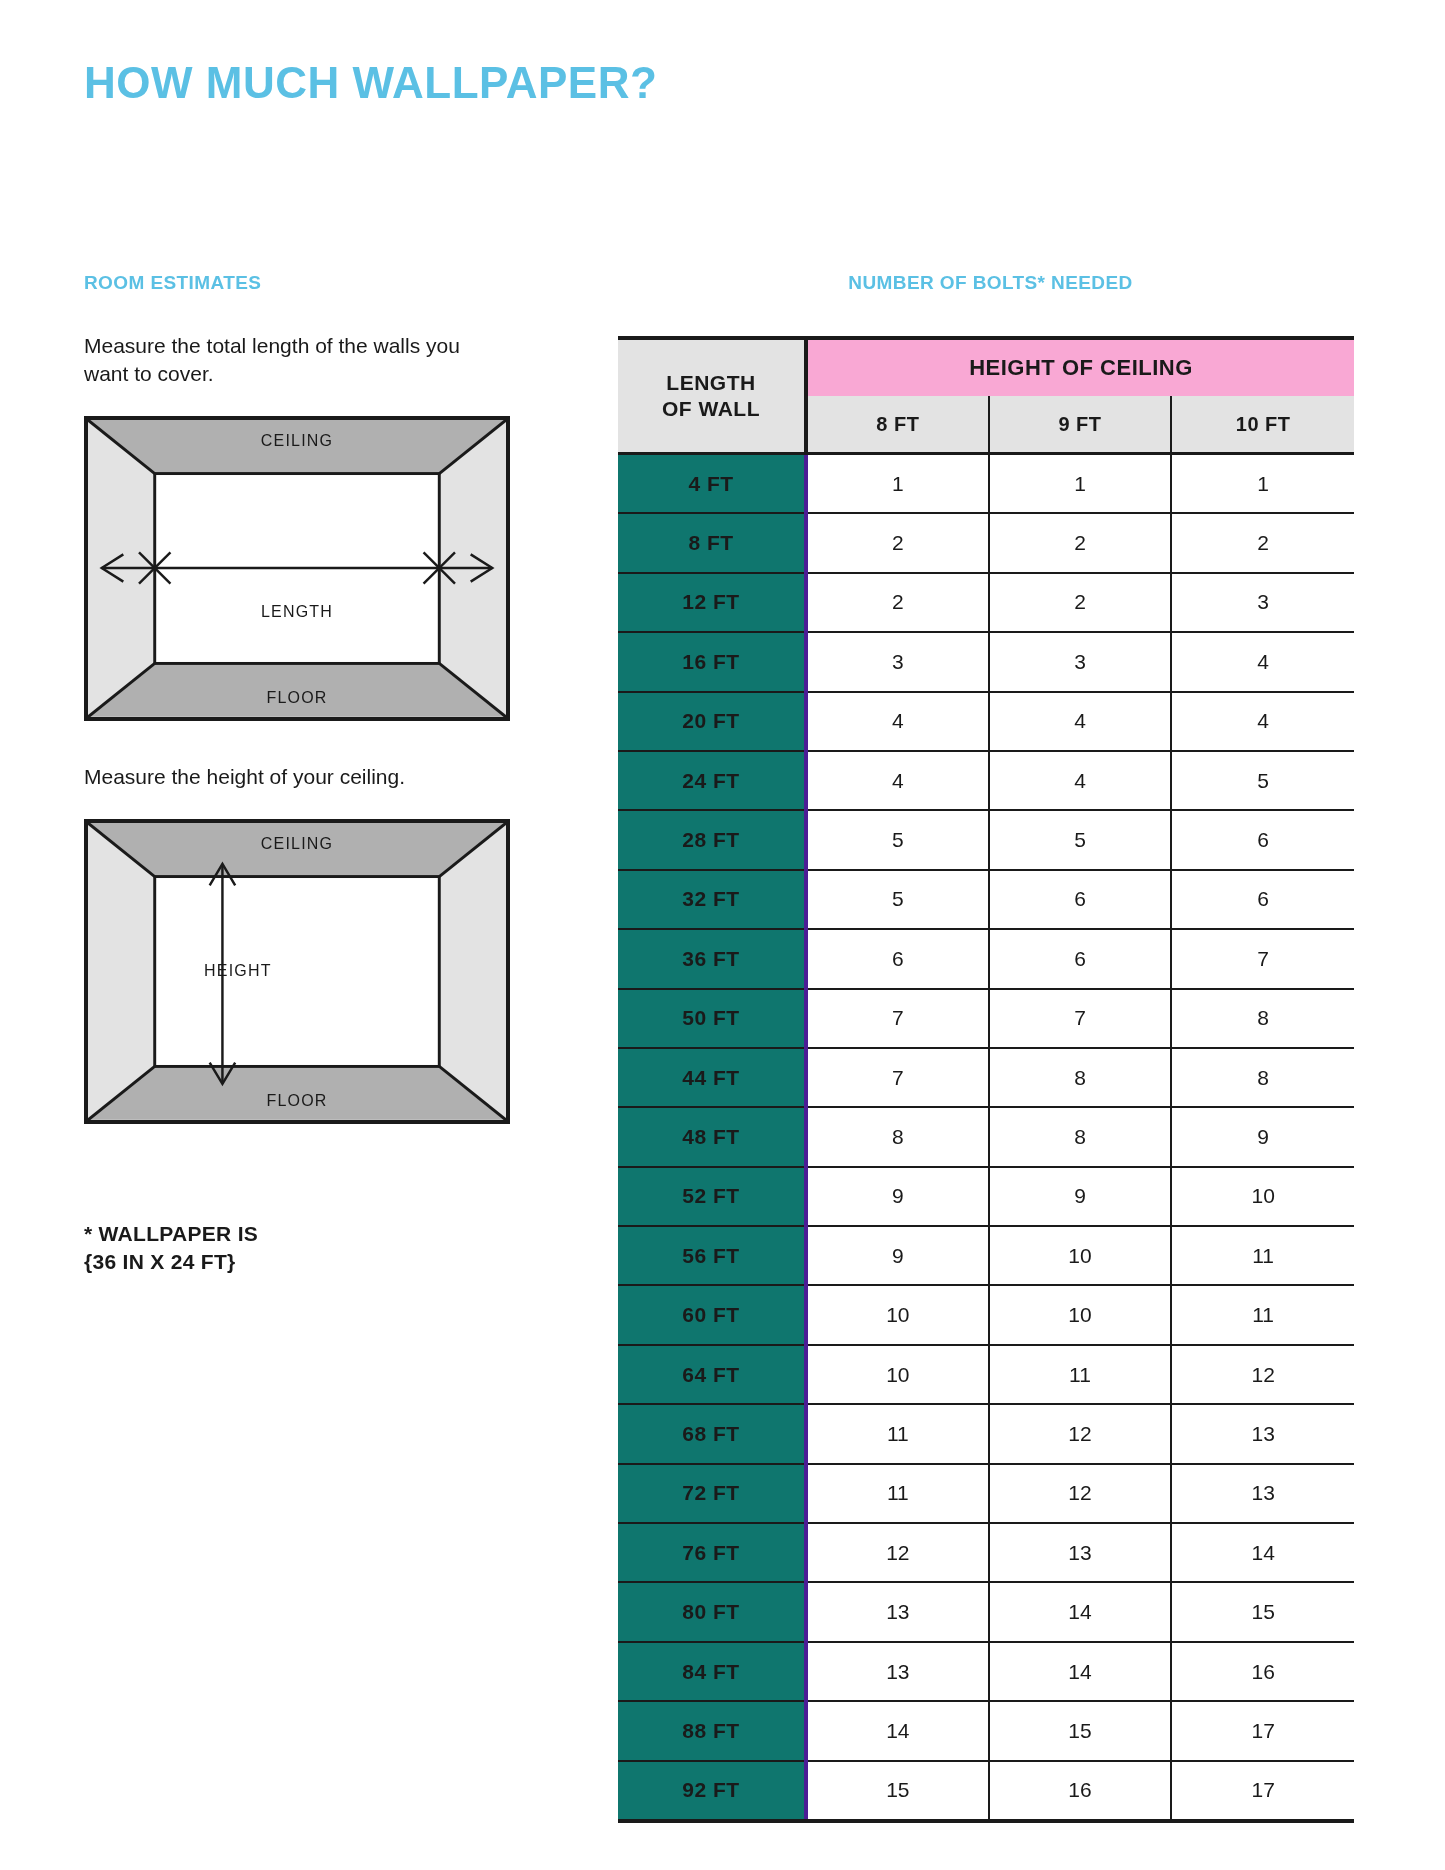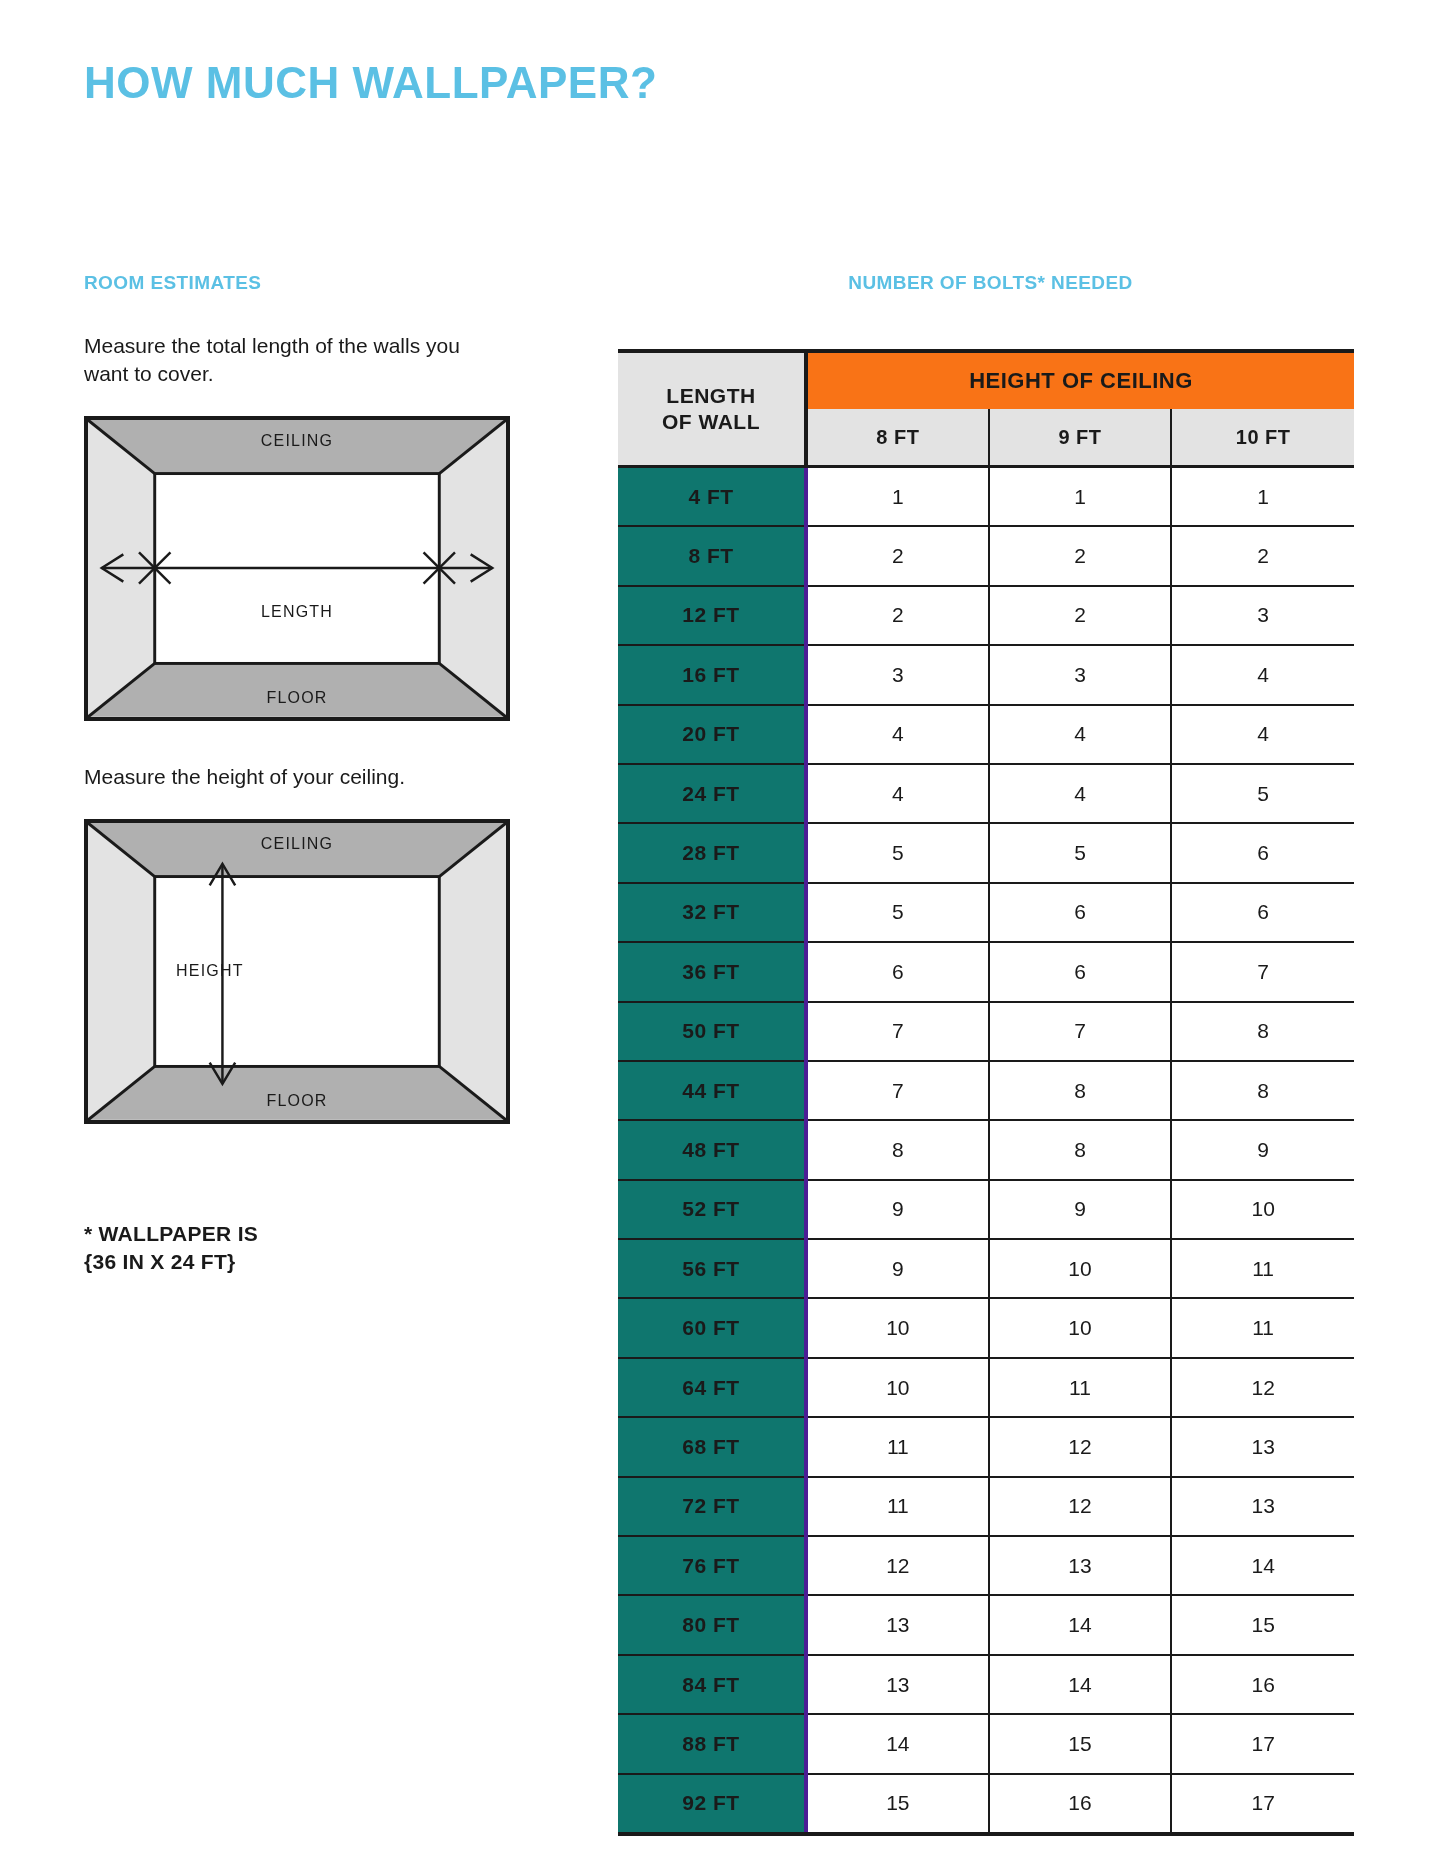--- a/index.html
+++ b/index.html
@@ -136,21 +136,21 @@
     left: 618px;
     top: 272px;
     width: 745px;
   }
   .table-head-label {
     font-size: 19px;
     font-weight: bold;
     color: #5bc0e4;
     letter-spacing: 0.4px;
     text-align: center;
-    margin-bottom: 55px;
+    margin-bottom: 42px;
   }
   table.bolts {
     border-collapse: collapse;
     width: 736px;
     table-layout: fixed;
   }
   table.bolts th, table.bolts td {
     padding: 0;
     margin: 0;
   }
@@ -162,21 +162,21 @@
     text-align: center;
     letter-spacing: 0.5px;
     line-height: 1.25;
     border-right: 4px solid #1a1a1a;
     border-top: 4px solid #1a1a1a;
     border-bottom: 3px solid #1a1a1a;
     height: 112px;
     vertical-align: middle;
   }
   .hdr-ceiling {
-    background: #f97316;
+    background: #f9a8d4;
     font-size: 22px;
     font-weight: bold;
     text-align: center;
     letter-spacing: 0.5px;
     height: 56px;
     border-top: 4px solid #1a1a1a;
     vertical-align: middle;
   }
   .hdr-sub {
     background: #e3e3e3;
@@ -267,21 +267,21 @@
         <line x1="0" y1="305" x2="68" y2="250" stroke="#1a1a1a" stroke-width="3"></line>
         <line x1="426" y1="305" x2="358" y2="250" stroke="#1a1a1a" stroke-width="3"></line>
         <rect x="68" y="55" width="290" height="195" fill="none" stroke="#1a1a1a" stroke-width="3"></rect>
 
         <line x1="137" y1="42" x2="137" y2="268" stroke="#1a1a1a" stroke-width="2.5"></line>
         <polyline points="124,64 137,42 150,64" fill="none" stroke="#1a1a1a" stroke-width="2.5"></polyline>
         <polyline points="124,246 137,268 150,246" fill="none" stroke="#1a1a1a" stroke-width="2.5"></polyline>
       </svg>
       <div class="lbl ceiling">CEILING</div>
       <div class="lbl floor">FLOOR</div>
-      <div class="lbl height-center" style="text-align:left; padding-left:88px;">HEIGHT</div>
+      <div class="lbl height-center" style="text-align:left; padding-left:116px;">HEIGHT</div>
     </div>
 
 
     <div style="margin-top:96px;">
       <div class="note-strong">* WALLPAPER IS</div>
       <div class="note-strong">{36 IN X 24 FT}</div>
     </div>
   </div>
 
   <div class="right-col">

